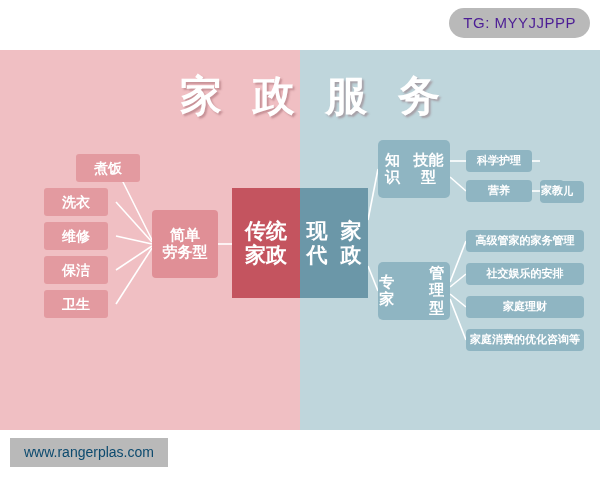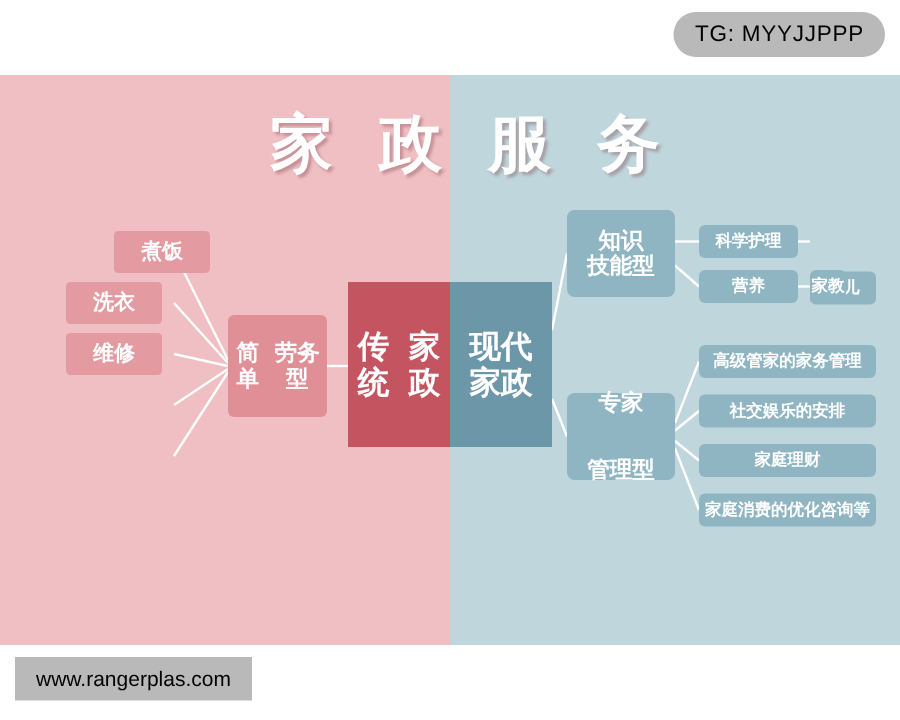--- a/index.html
+++ b/index.html
@@ -19,21 +19,21 @@
   #top-bar {
     position: absolute;
     left: 0; top: 0;
     width: 600px; height: 50px;
     background: #ffffff;
   }
   #tg-badge {
     position: absolute;
     right: 10px; top: 8px;
     background: #b9b9b9;
-    color: #000000;
+    color: #4c1d95;
     font-size: 15px;
     letter-spacing: 0.5px;
     padding: 6px 14px 7px 14px;
     font-family: "Liberation Sans", sans-serif;
     white-space: nowrap;
     border-radius: 15px;
   }
 
   
   #canvas {
@@ -98,47 +98,48 @@
     font-size: 14px;
     border-radius: 3px;
   }
 
   
   #box-labor {
     left: 152px; top: 160px;
     width: 66px; height: 68px;
     background: #e08f96;
     font-size: 15px;
+    flex-direction: column;
     border-radius: 4px;
   }
 
   
   #box-traditional {
     left: 232px; top: 138px;
     width: 68px; height: 110px;
     background: #c4545f;
     font-size: 21px;
-    flex-direction: row;
+    flex-direction: column;
     border-radius: 0;
   }
   #box-modern {
     left: 300px; top: 138px;
     width: 68px; height: 110px;
     background: #6b97a8;
     font-size: 21px;
-    flex-direction: column;
+    flex-direction: row;
     border-radius: 0;
   }
 
   
   .mid-right {
     width: 72px; height: 58px;
     background: #8fb5c2;
     font-size: 15px;
-    flex-direction: column;
+    flex-direction: row;
     border-radius: 5px;
   }
   #box-knowledge { left: 378px; top: 90px; }
   #box-expert    { left: 378px; top: 212px; gap: 28px; }
 
   
   .leaf-right {
     background: #8fb5c2;
     font-size: 11px;
     height: 22px;
@@ -161,21 +162,21 @@
   #bottom-bar {
     position: absolute;
     left: 0; top: 430px;
     width: 600px; height: 50px;
     background: #ffffff;
   }
   #watermark {
     position: absolute;
     left: 10px; top: 438px;
     background: #b9b9b9;
-    color: #000000;
+    color: #0c4a6e;
     font-size: 14px;
     padding: 6px 14px 7px 14px;
     font-family: "Liberation Sans", sans-serif;
     white-space: nowrap;
   }
 </style>
 </head>
 <body>
 
 <div id="top-bar">
@@ -219,20 +220,26 @@
 
   <div class="box leaf-left" style="left:44px; top:104px;margin-left:32px;">
     <span>煮饭</span>
   </div>
   <div class="box leaf-left" style="left:44px; top:138px;">
     <span>洗衣</span>
   </div>
   <div class="box leaf-left" style="left:44px; top:172px;">
     <span>维修</span>
   </div>
+  <div class="box leaf-left" style="left:44px; top:206px;">
+    <span>保洁</span>
+  </div>
+  <div class="box leaf-left" style="left:44px; top:240px;">
+    <span>卫生</span>
+  </div>
 
   <div class="box" id="box-labor">
     <span>简单</span>
     <span>劳务型</span>
   </div>
 
   <div class="box" id="box-traditional">
     <span>传统</span>
     <span>家政</span>
   </div>

